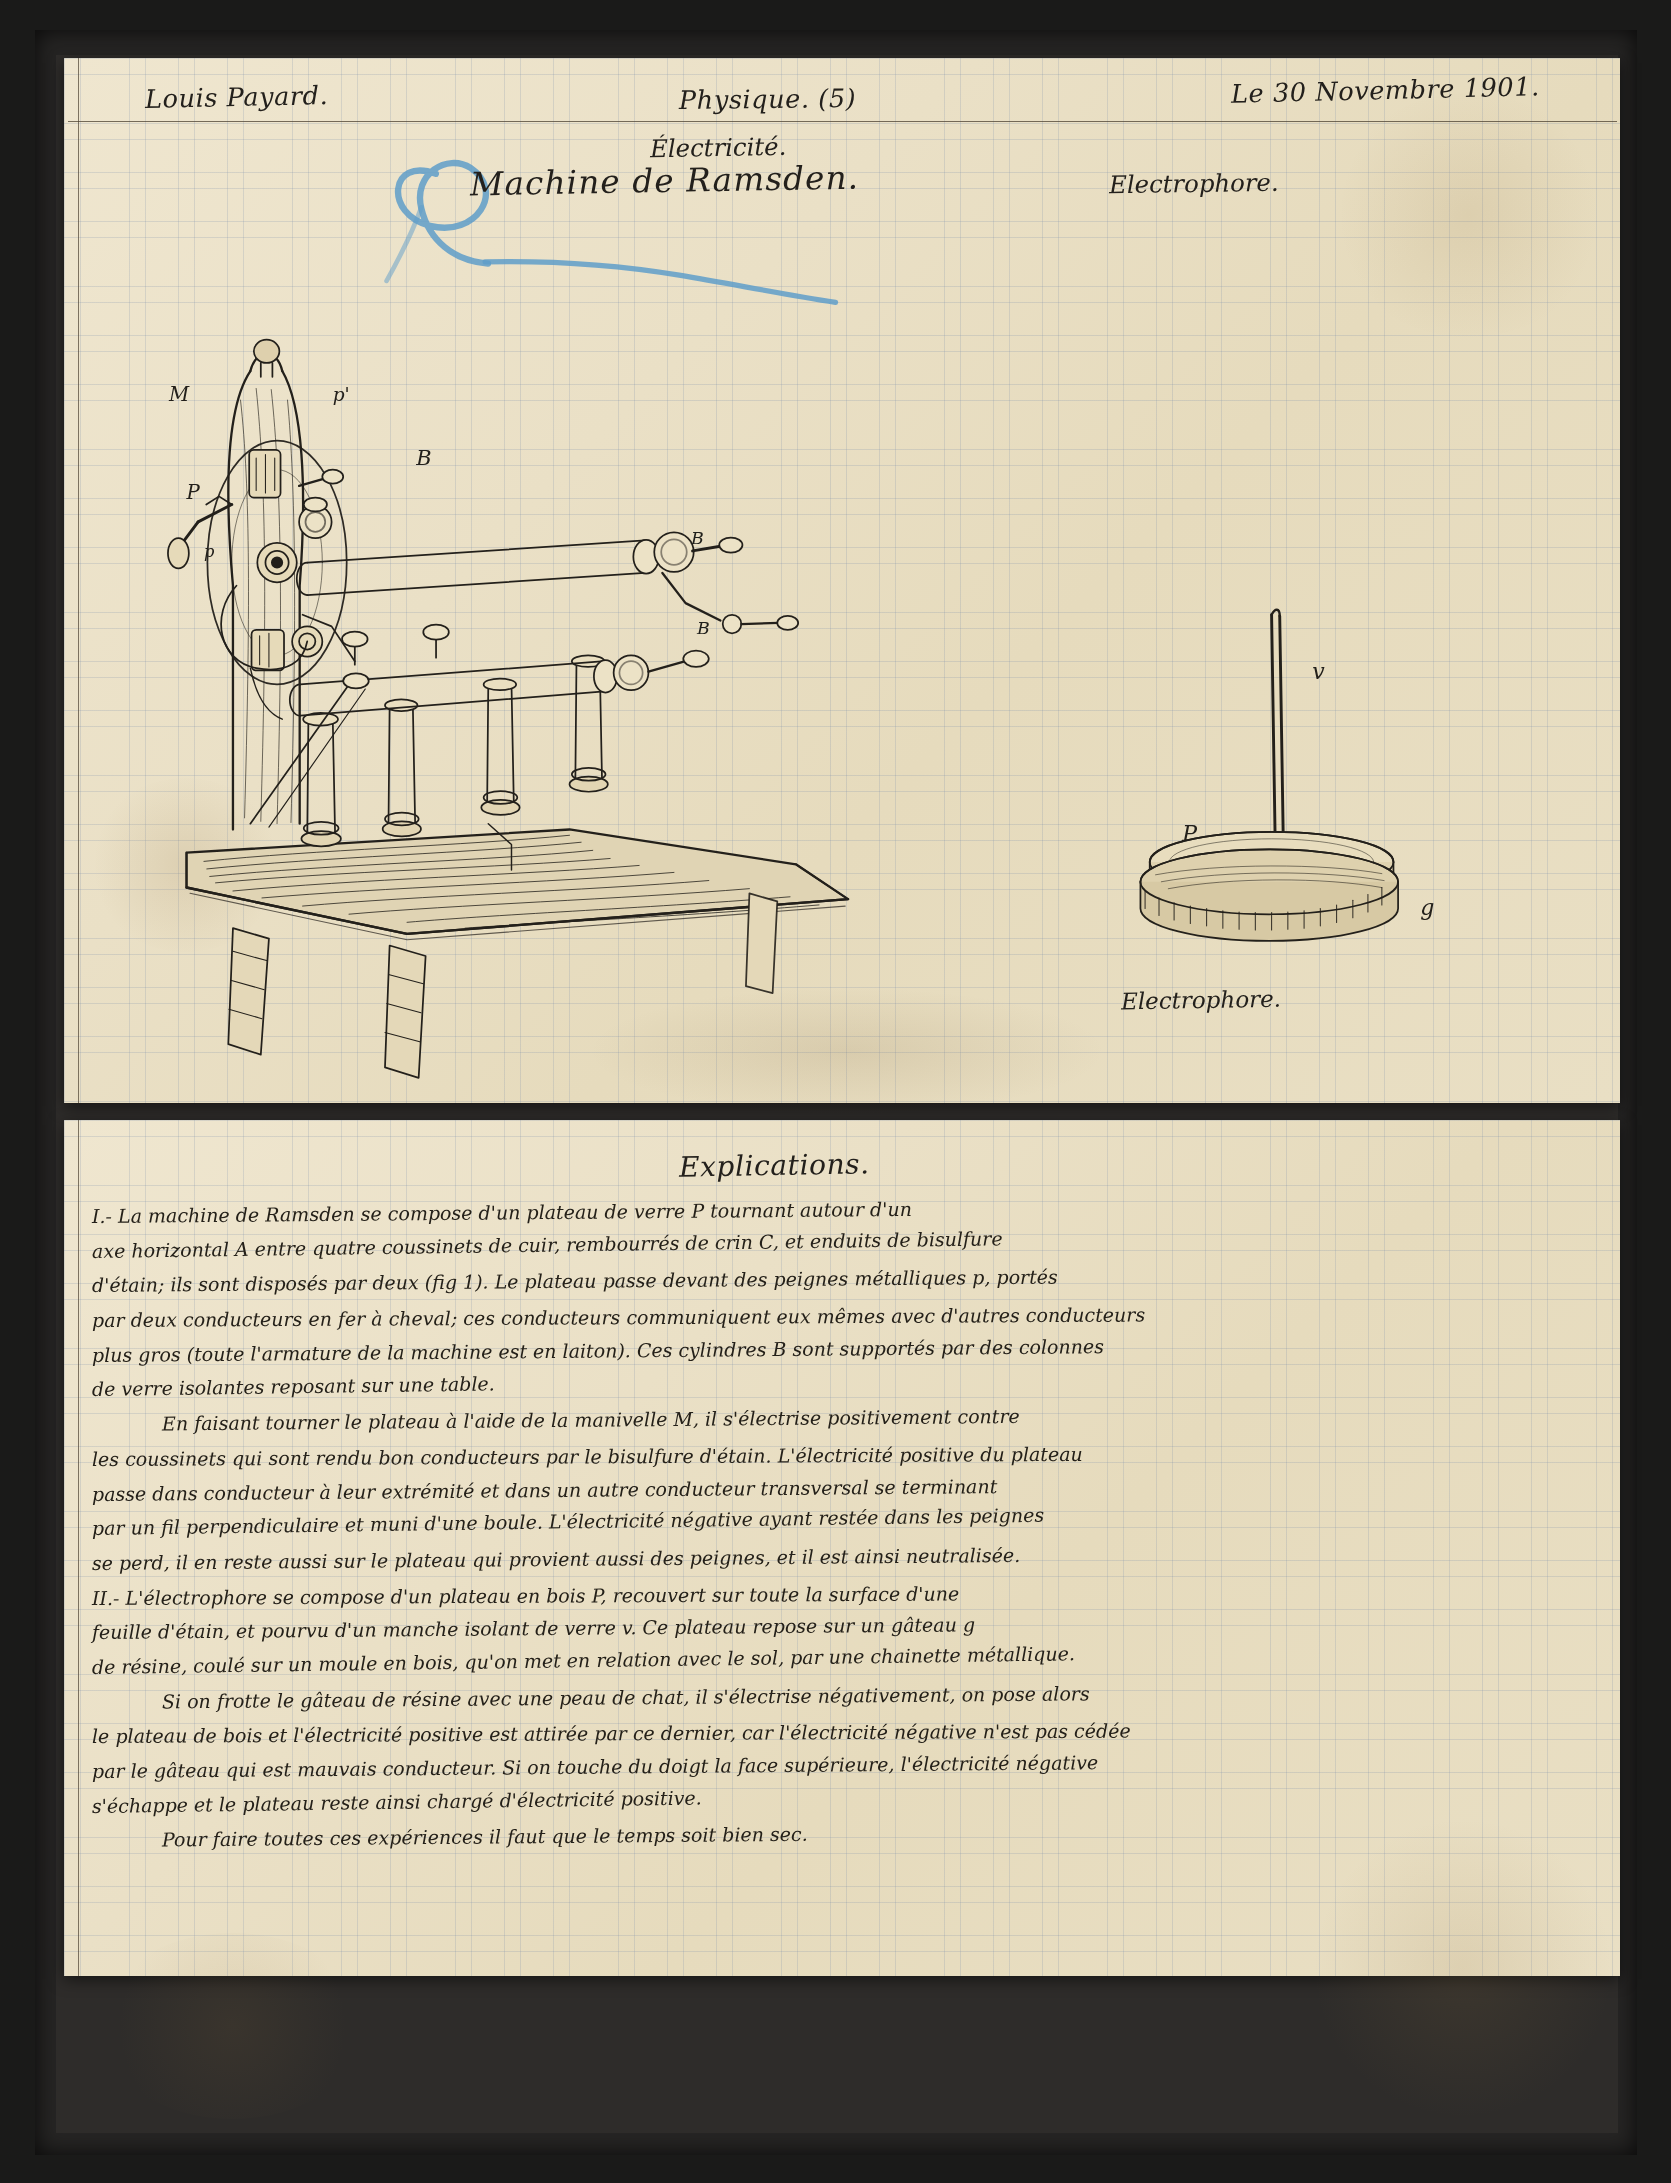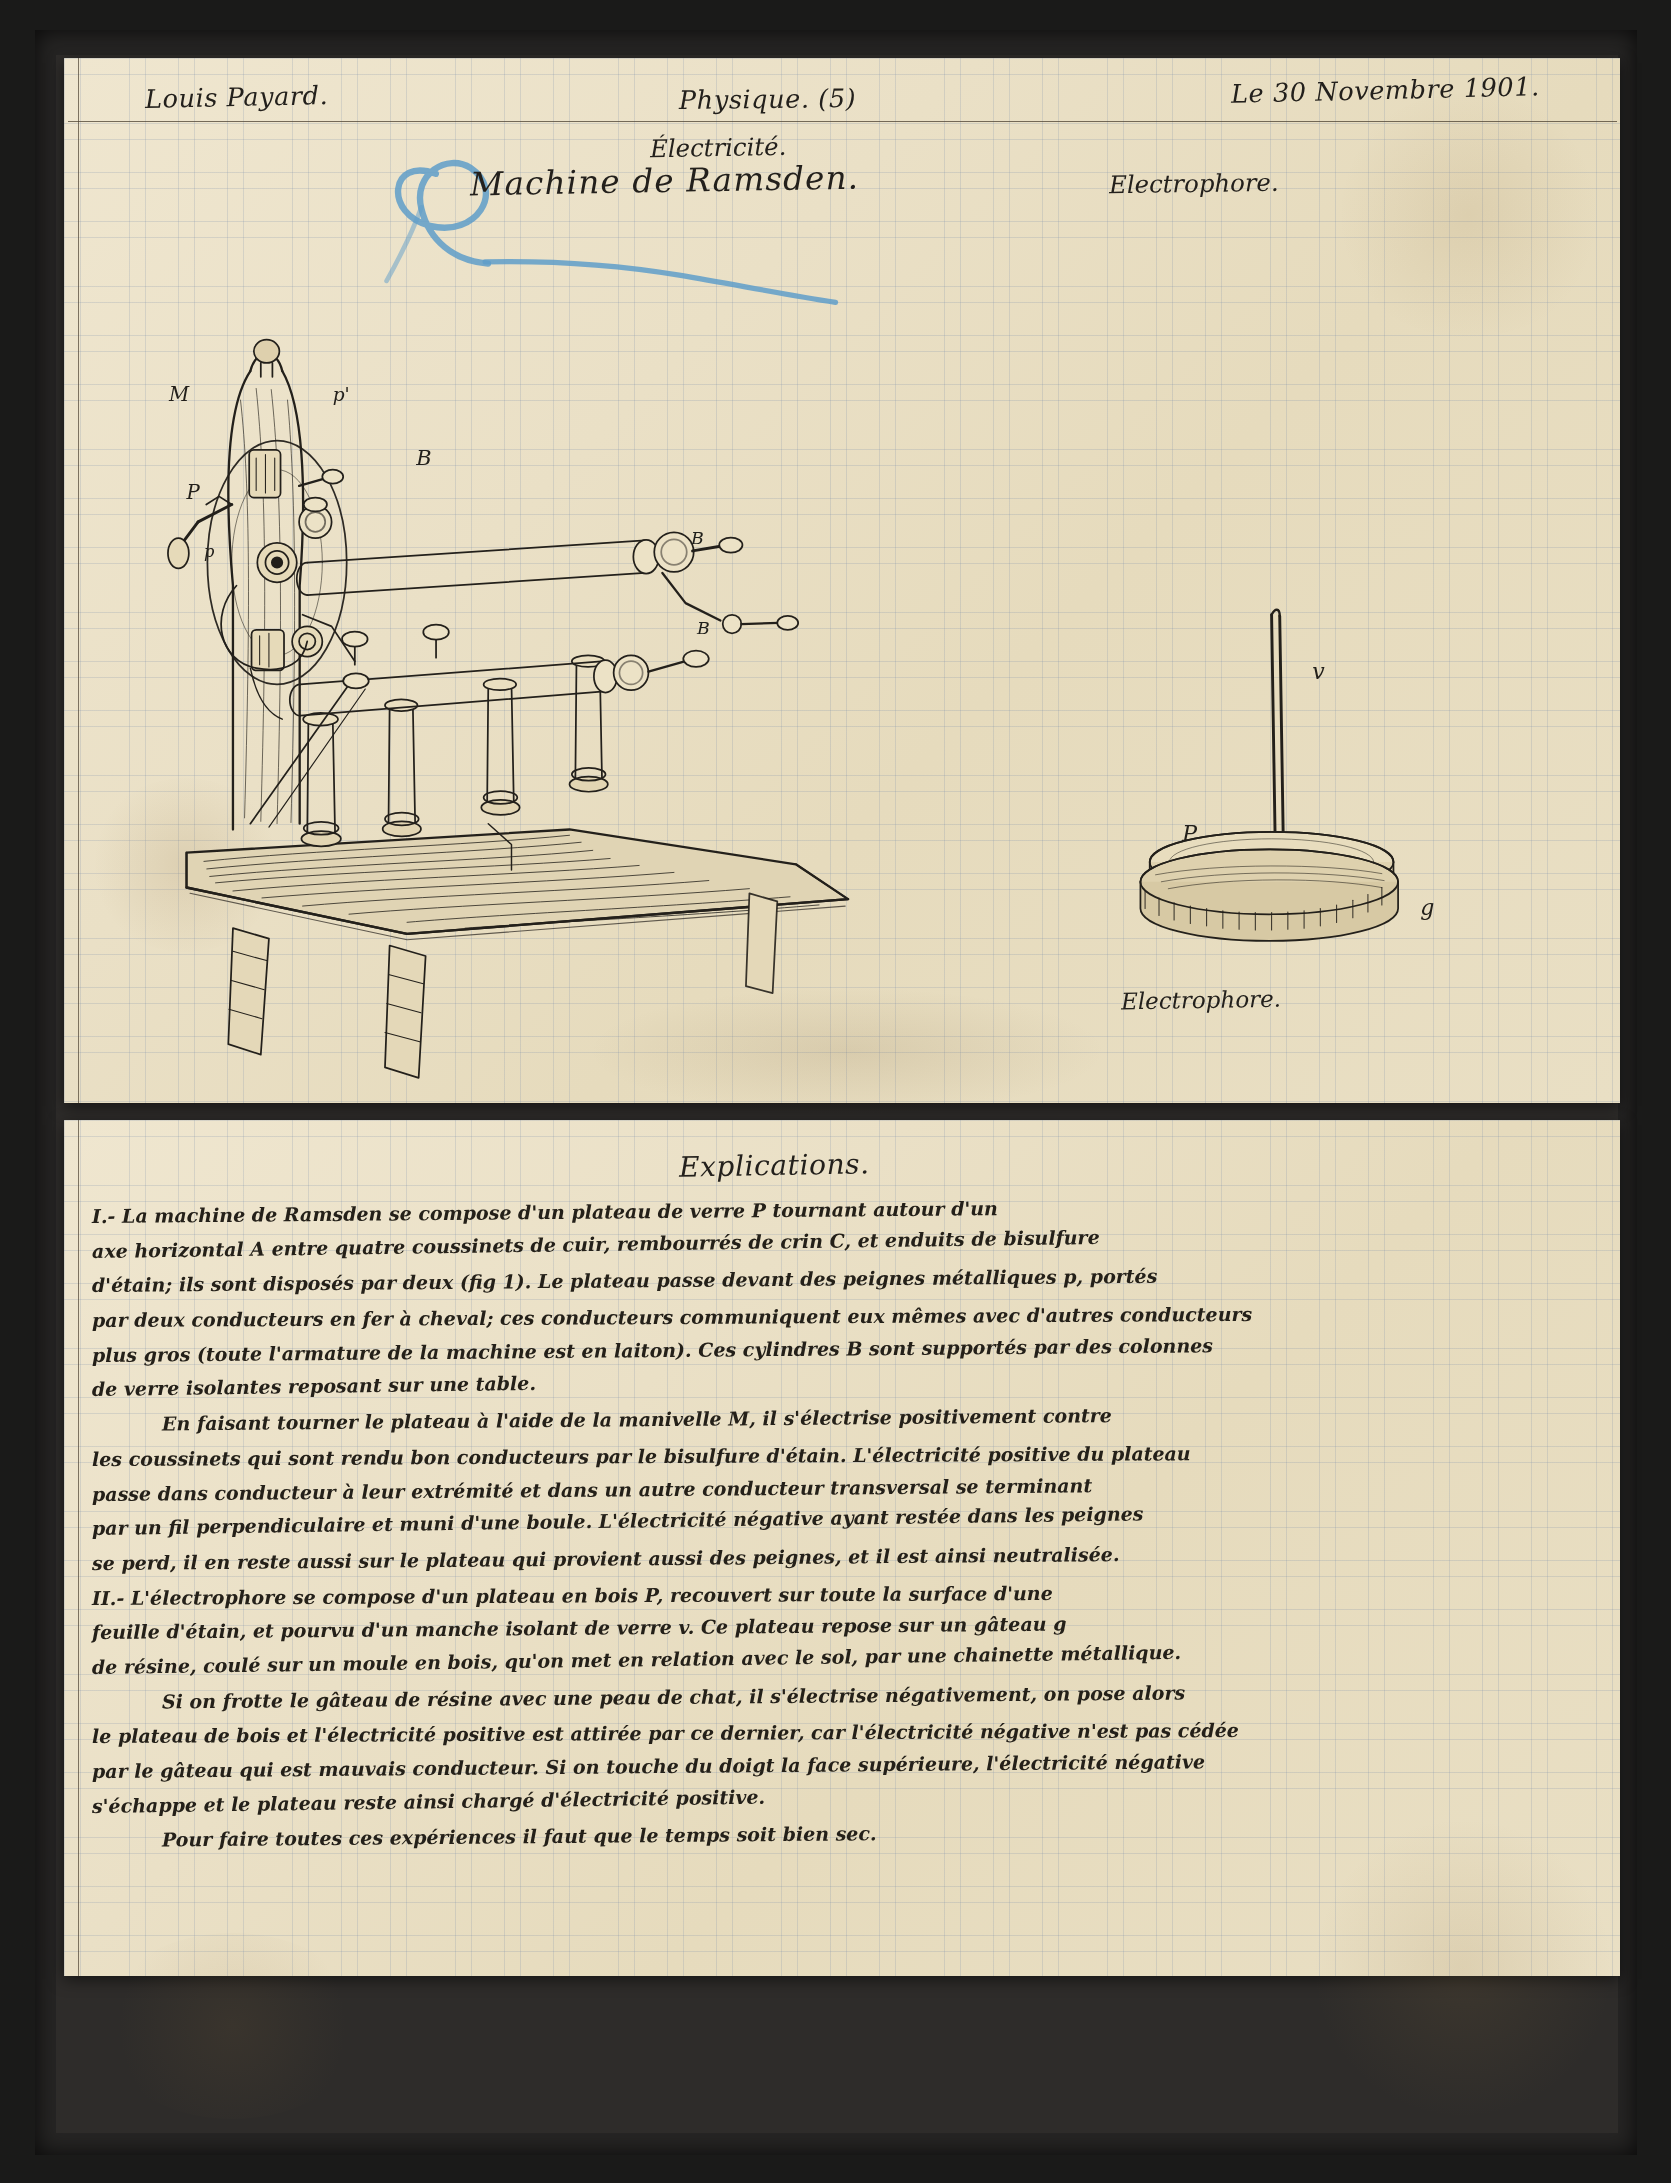--- a/index.html
+++ b/index.html
@@ -120,21 +120,20 @@
   .explications {
     position: absolute;
     font-size: 28px;
     letter-spacing: 0.6px;
   }
   .body-text {
     position: absolute;
     left: 28px;
     right: 40px;
     top: 87px;
-    font-weight: bold;
   }
   .line {
     font-family: "DejaVu Serif", serif;
     font-style: italic;
     font-size: 19px;
     color: #242019;
     line-height: 1.0;
     margin-bottom: 15.7px;
     white-space: nowrap;
     transform-origin: left center;

